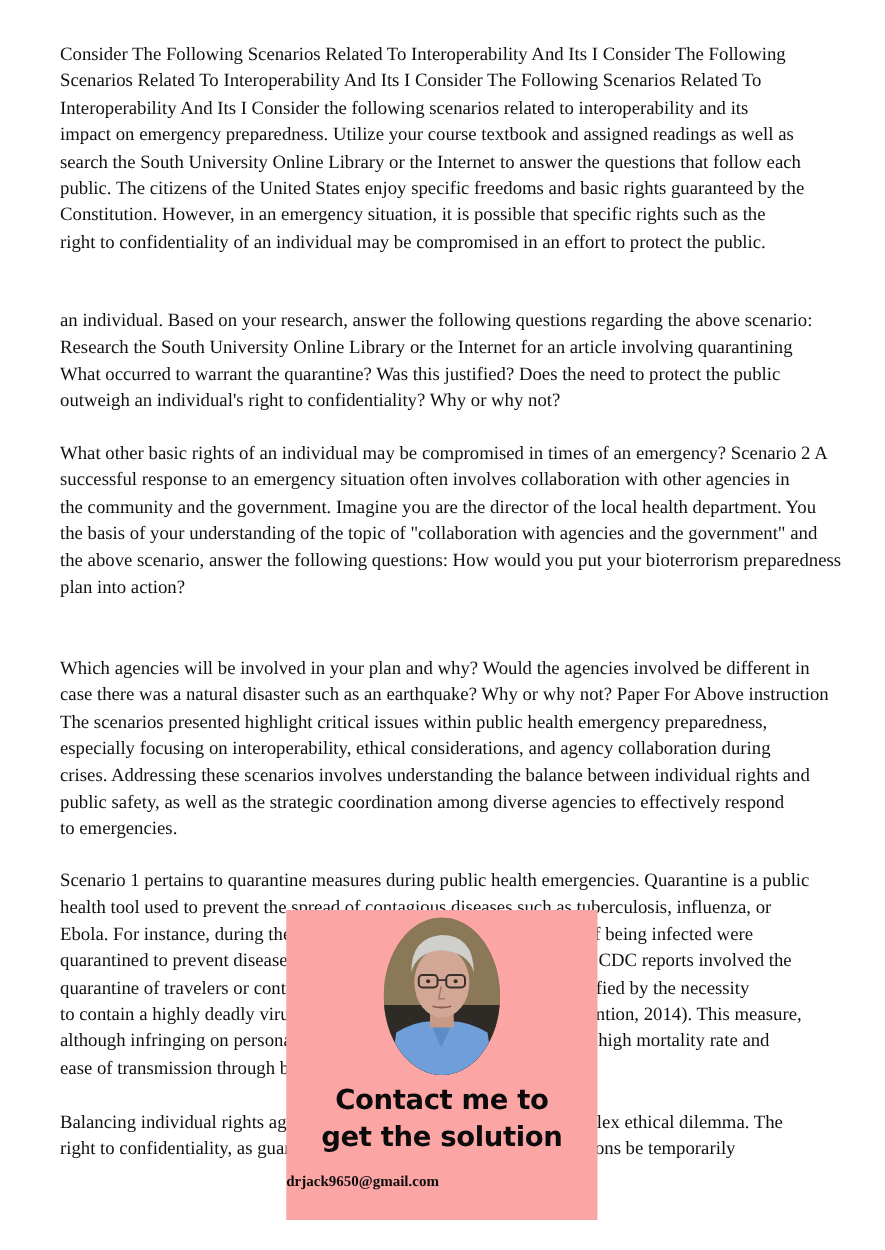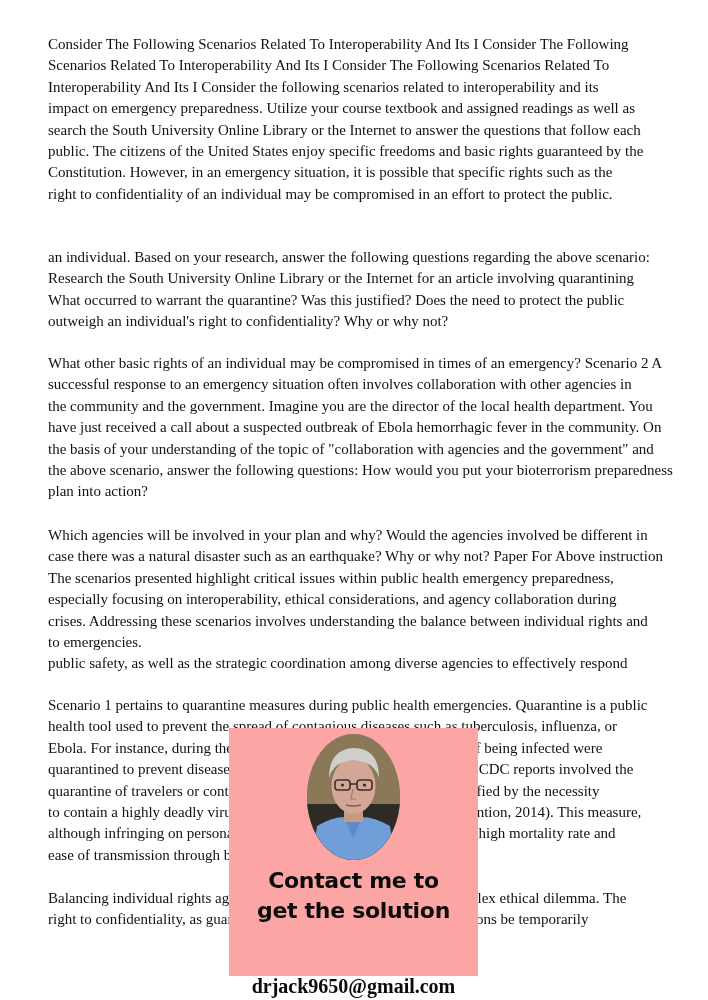--- a/index.html
+++ b/index.html
@@ -63,27 +63,26 @@
       color: #0b0b0b;
       letter-spacing: -0.3px;
     }
     .promo-headline.l1 { top: 138px; }
     .promo-headline.l2 { top: 168px; }
     .promo-email {
       position: absolute;
       left: 0;
       top: 204px;
       width: 249px;
-      text-align: center;
+      text-align: left;
       font-family: "Liberation Serif", "DejaVu Serif", serif;
       font-weight: bold;
-      font-size: 20px;
+      font-size: 12px;
       line-height: 26px;
       color: #0b0b0b;
-      margin-top: 41px;
     }
   </style>
 </head>
 <body>
 
 <div class="page">
 
   <div class="para" style="top:34px">
     <span class="line">Consider The Following Scenarios Related To Interoperability And Its I Consider The Following</span>
     <span class="line">Scenarios Related To Interoperability And Its I Consider The Following Scenarios Related To</span>
@@ -99,34 +98,33 @@
     <span class="line">an individual. Based on your research, answer the following questions regarding the above scenario:</span>
     <span class="line">Research the South University Online Library or the Internet for an article involving quarantining</span>
     <span class="line">What occurred to warrant the quarantine? Was this justified? Does the need to protect the public</span>
     <span class="line">outweigh an individual's right to confidentiality? Why or why not?</span>
   </div>
 
   <div class="para" style="top:353px">
     <span class="line">What other basic rights of an individual may be compromised in times of an emergency? Scenario 2 A</span>
     <span class="line">successful response to an emergency situation often involves collaboration with other agencies in</span>
     <span class="line">the community and the government. Imagine you are the director of the local health department. You</span>
-    <span class="line">have just received a call about a suspected outbreak of Ebola hemorrhagic fever in the community. On</span>
     <span class="line">the basis of your understanding of the topic of "collaboration with agencies and the government" and</span>
     <span class="line">the above scenario, answer the following questions: How would you put your bioterrorism preparedness</span>
     <span class="line">plan into action?</span>
   </div>
 
   <div class="para" style="top:525px">
     <span class="line">Which agencies will be involved in your plan and why? Would the agencies involved be different in</span>
     <span class="line">case there was a natural disaster such as an earthquake? Why or why not? Paper For Above instruction</span>
     <span class="line">The scenarios presented highlight critical issues within public health emergency preparedness,</span>
     <span class="line">especially focusing on interoperability, ethical considerations, and agency collaboration during</span>
     <span class="line">crises. Addressing these scenarios involves understanding the balance between individual rights and</span>
+    <span class="line">public safety, as well as the strategic coordination among diverse agencies to effectively respond</span>
     <span class="line">to emergencies.</span>
-    <span class="line">public safety, as well as the strategic coordination among diverse agencies to effectively respond</span>
   </div>
 
   <div class="para" style="top:695px">
     <span class="line">Scenario 1 pertains to quarantine measures during public health emergencies. Quarantine is a public</span>
     <span class="line">health tool used to prevent the spread of contagious diseases such as tuberculosis, influenza, or</span>
     <span class="line">Ebola. For instance, during the Ebola outbreak, individuals suspected of being infected were</span>
     <span class="line">quarantined to prevent disease transmission. Cases such as the ones the CDC reports involved the</span>
     <span class="line">quarantine of travelers or contacts of infected persons, which were justified by the necessity</span>
     <span class="line">to contain a highly deadly virus (Centers for Disease Control and Prevention, 2014). This measure,</span>
     <span class="line">although infringing on personal liberties, was justified given the virus's high mortality rate and</span>

